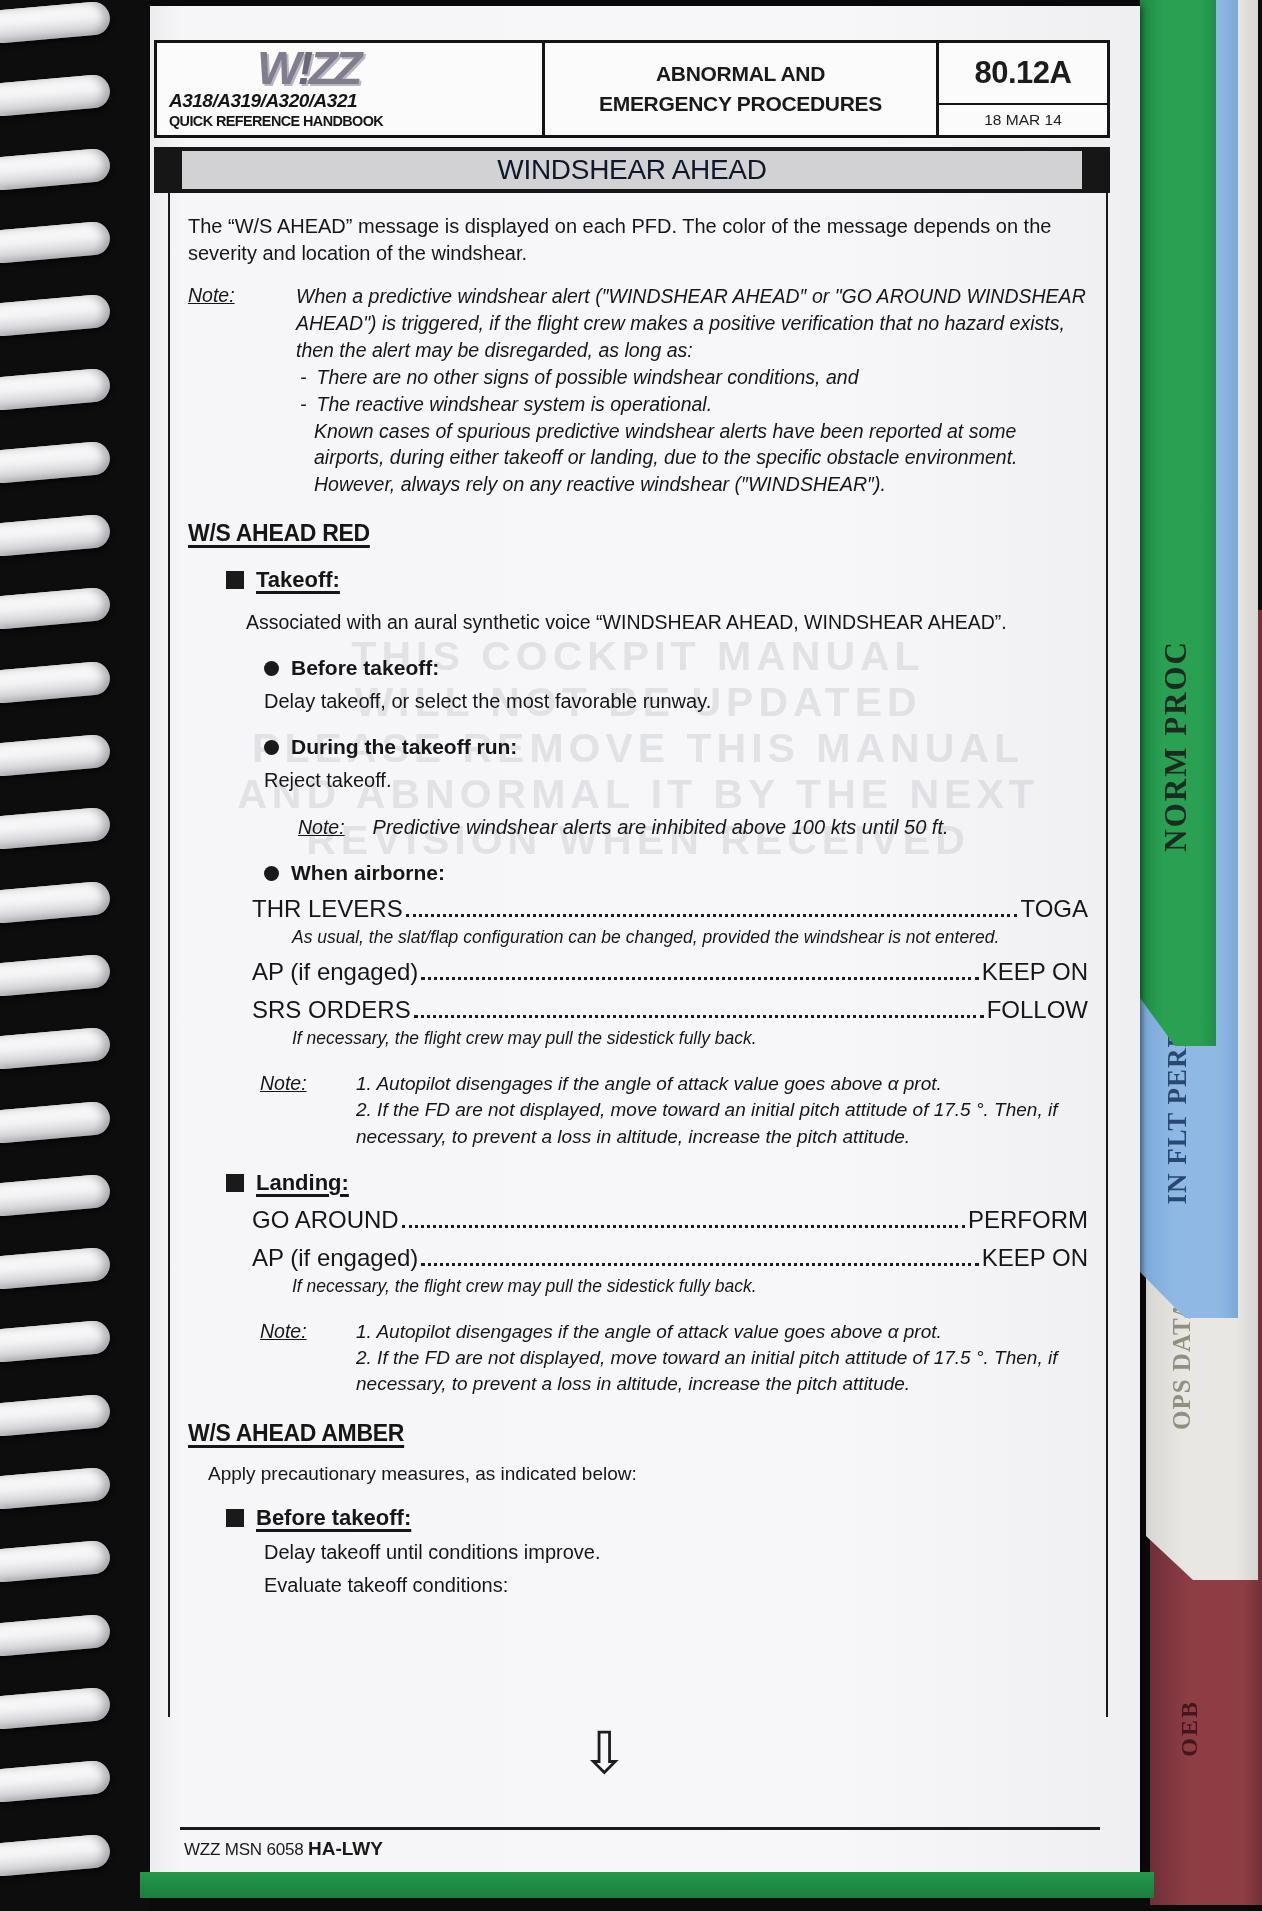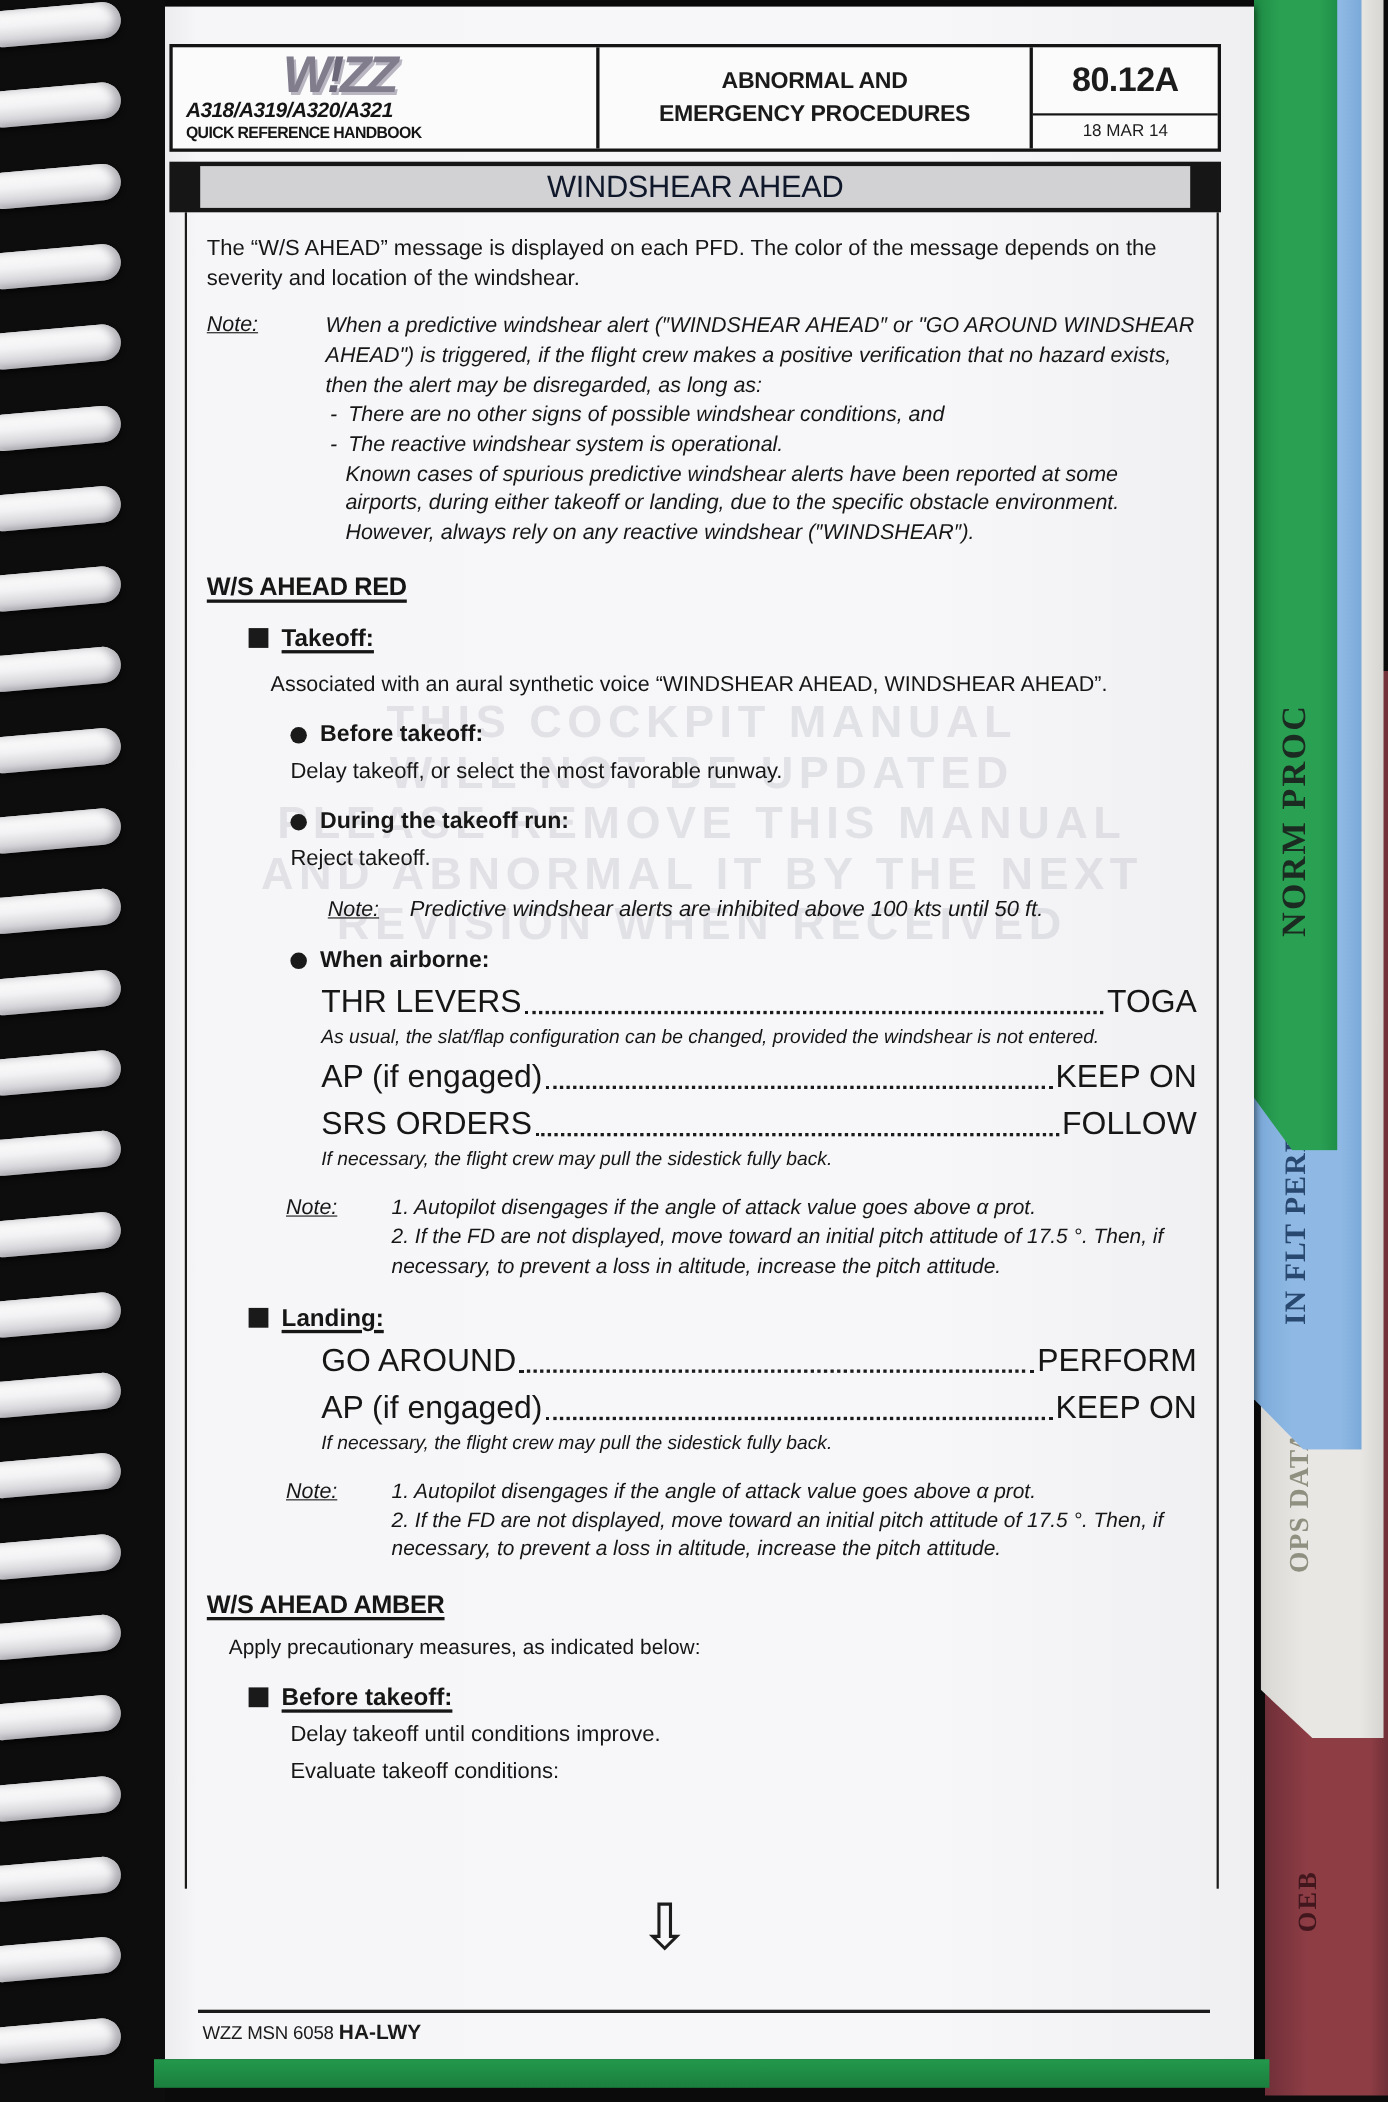--- a/index.html
+++ b/index.html
@@ -57,21 +57,21 @@
   .sq-label{font-weight:700; font-size:22px; text-decoration:underline; text-decoration-thickness:2.5px; text-underline-offset:4px;}
   .assoc{margin:18px 0 0 58px; font-size:19.5px;}
   .rd-row{display:flex; align-items:center; margin:22px 0 0 76px;}
   .rd-bullet{width:15px; height:15px; border-radius:50%; background:#1a1a1a; margin-right:12px; flex:none;}
   .rd-label{font-weight:700; font-size:21px;}
   .action{margin:10px 0 0 76px; font-size:20px;}
   .inote{display:flex; margin:24px 0 0 110px;}
   .inote-label{font-style:italic; text-decoration:underline; font-size:19.5px; margin-right:28px;}
   .inote-text{font-style:italic; font-size:20px;}
 
-  .proc-line{display:flex; align-items:flex-end; margin:10px 0 0 104px; font-size:29px;}
+  .proc-line{display:flex; align-items:flex-end; margin:10px 0 0 64px; font-size:24px;}
   .proc-line .leader{flex:1; border-bottom:3px dotted #1b1b1b; margin:0 3px 6px 3px;}
   .remark{margin:4px 0 0 104px; font-style:italic; font-size:17.5px;}
   .num-note{display:flex; margin:22px 0 0 72px;}
   .num-note .note-label{width:96px;}
   .num-note .nn-body{font-style:italic; font-size:19px; line-height:1.38;}
 
   .amber-intro{margin:16px 0 0 20px; font-size:19px;}
 
   .cont-arrow{position:absolute; left:440px; top:1718px; font-size:58px; color:#1c1c1c; line-height:1; z-index:2;}
 

